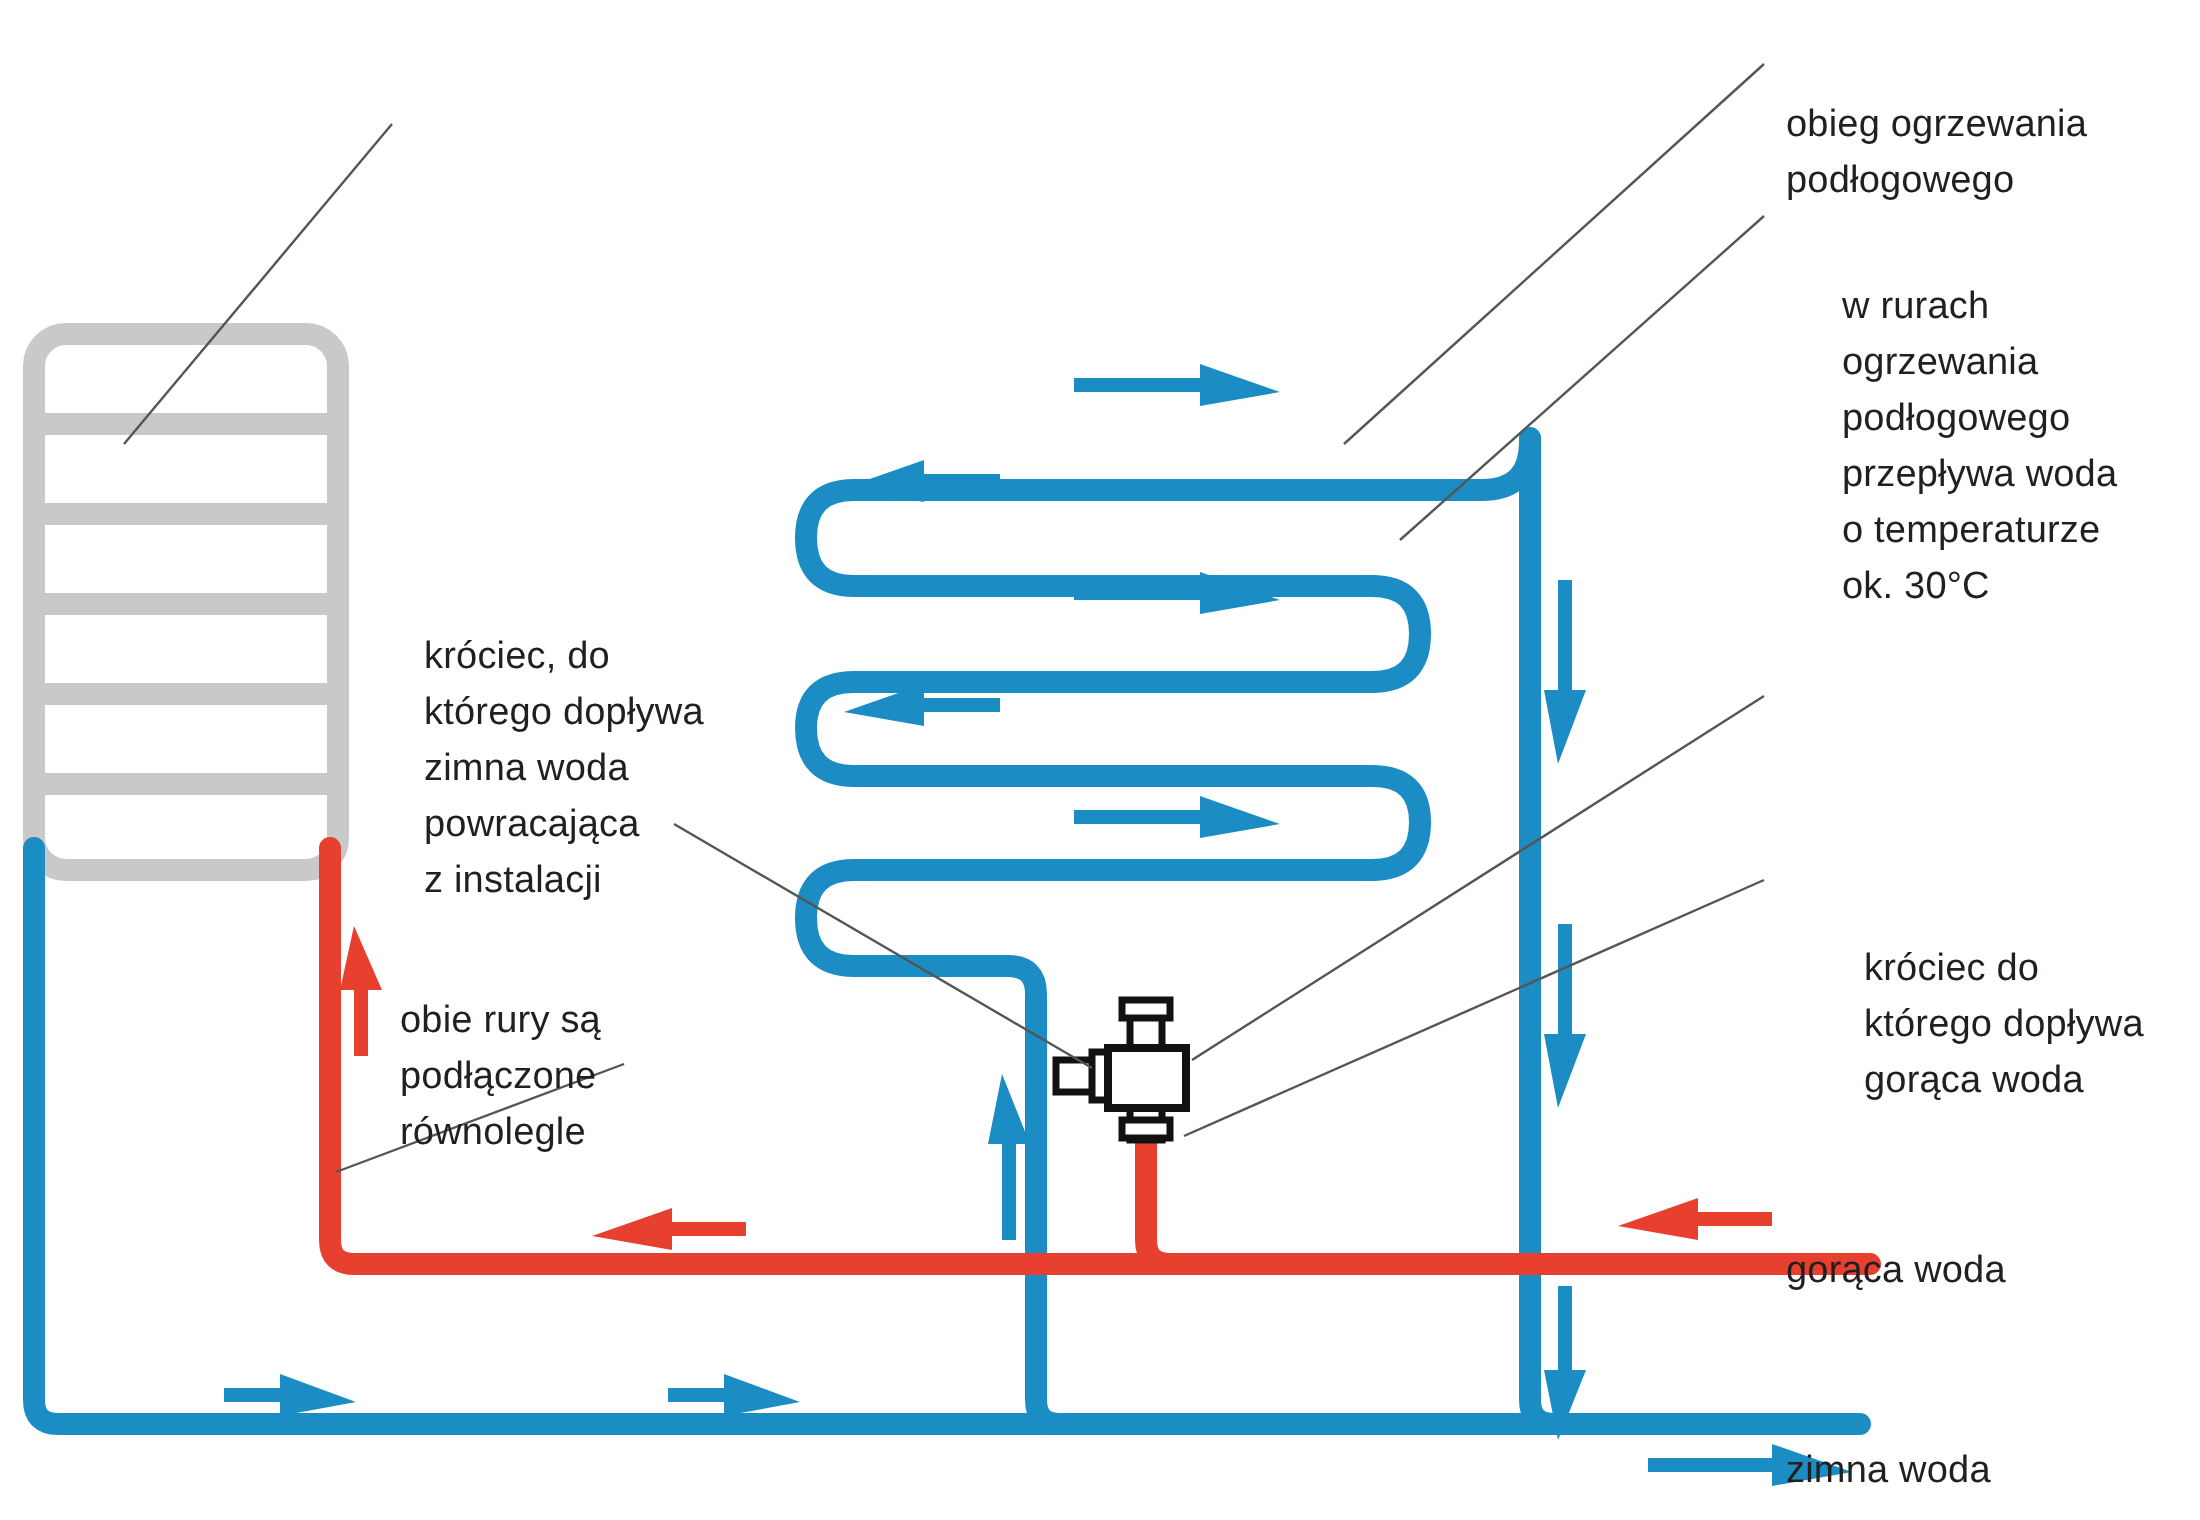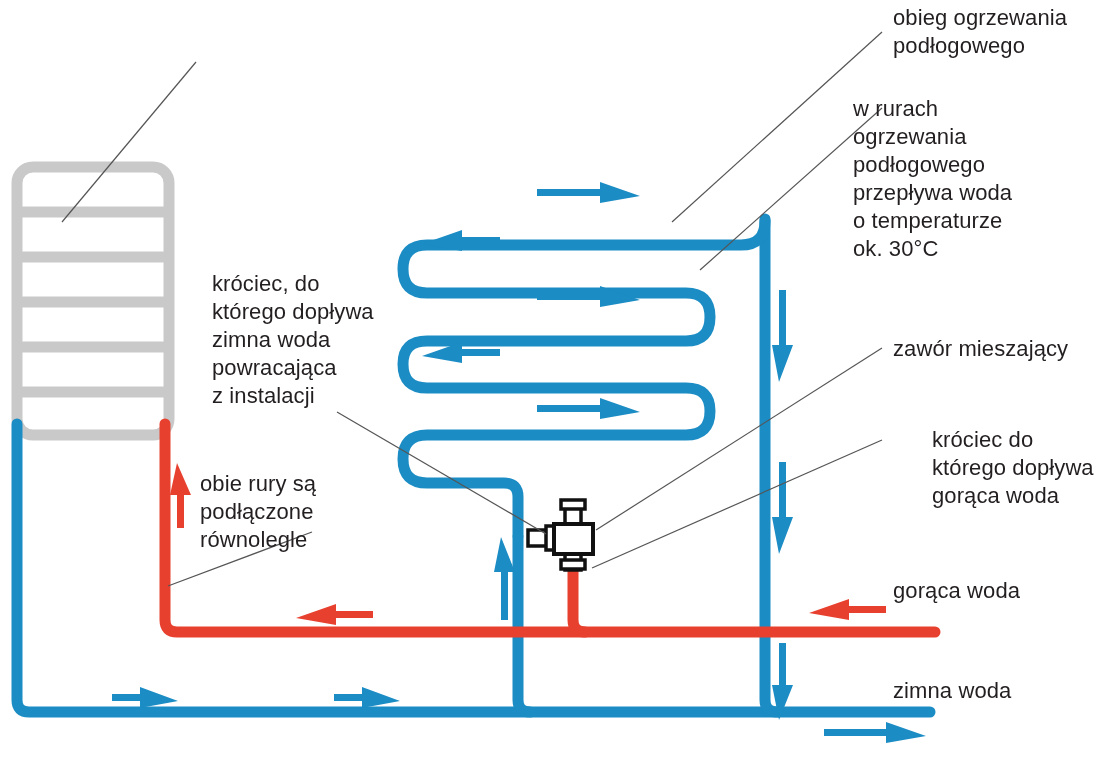--- a/index.html
+++ b/index.html
@@ -1,19 +1,19 @@
 <!DOCTYPE html>
 <html><head>
 <meta charset="utf-8">
 <style>
   html,body{margin:0;padding:0;background:#ffffff;}
   body{width:1100px;height:760px;font-family:"Liberation Sans",sans-serif;overflow:hidden;}
   #stage{position:relative;width:1100px;height:760px;background:#fff;}
   svg#diagram{position:absolute;left:0;top:0;width:1100px;height:760px;}
-  .lbl{position:absolute;font-family:"Liberation Sans",sans-serif;font-size:22px;line-height:28px;color:#231f20;white-space:pre-line;letter-spacing:0.1px;}
+  .lbl{position:absolute;font-family:"Liberation Sans",sans-serif;font-size:19px;line-height:28px;color:#231f20;white-space:pre-line;letter-spacing:0.1px;margin-top:45px;}
 </style>
 </head>
 <body>
 
 <div id="stage">
 
   <svg id="diagram" viewBox="0 0 1100 760">
     <defs>
       <style>
         .pipeB{fill:none;stroke:#1b8cc4;stroke-width:11;stroke-linecap:round;stroke-linejoin:round;}
@@ -134,33 +134,32 @@
       <line class="lead" x1="882" y1="348" x2="596" y2="530"></line>
       <line class="lead" x1="882" y1="440" x2="592" y2="568"></line>
     </g>
   </svg>
 
   <div class="lbl" style="left:212px;top:270px;">króciec, do
 którego dopływa
 zimna woda
 powracająca
 z instalacji</div>
-  <div class="lbl" style="left:200px;top:470px;">obie rury są
+  <div class="lbl" style="left:200px;top:452px;">obie rury są
 podłączone
 równolegle</div>
 
   <div class="lbl" style="left:893px;top:4px;">obieg ogrzewania
 podłogowego</div>
-  <div class="lbl" style="left:853px;top:95px;">w rurach
+  <div class="lbl" style="left:921px;top:95px;">w rurach
 ogrzewania
 podłogowego
 przepływa woda
 o temperaturze
 ok. 30°C</div>
-  <div class="lbl" style="left:893px;top:335px;">zawór mieszający</div>
   <div class="lbl" style="left:932px;top:426px;">króciec do
 którego dopływa
 gorąca woda</div>
 
   <div class="lbl" style="left:893px;top:577px;">gorąca woda</div>
   <div class="lbl" style="left:893px;top:677px;">zimna woda</div>
 
 </div>
 
 </body></html>

